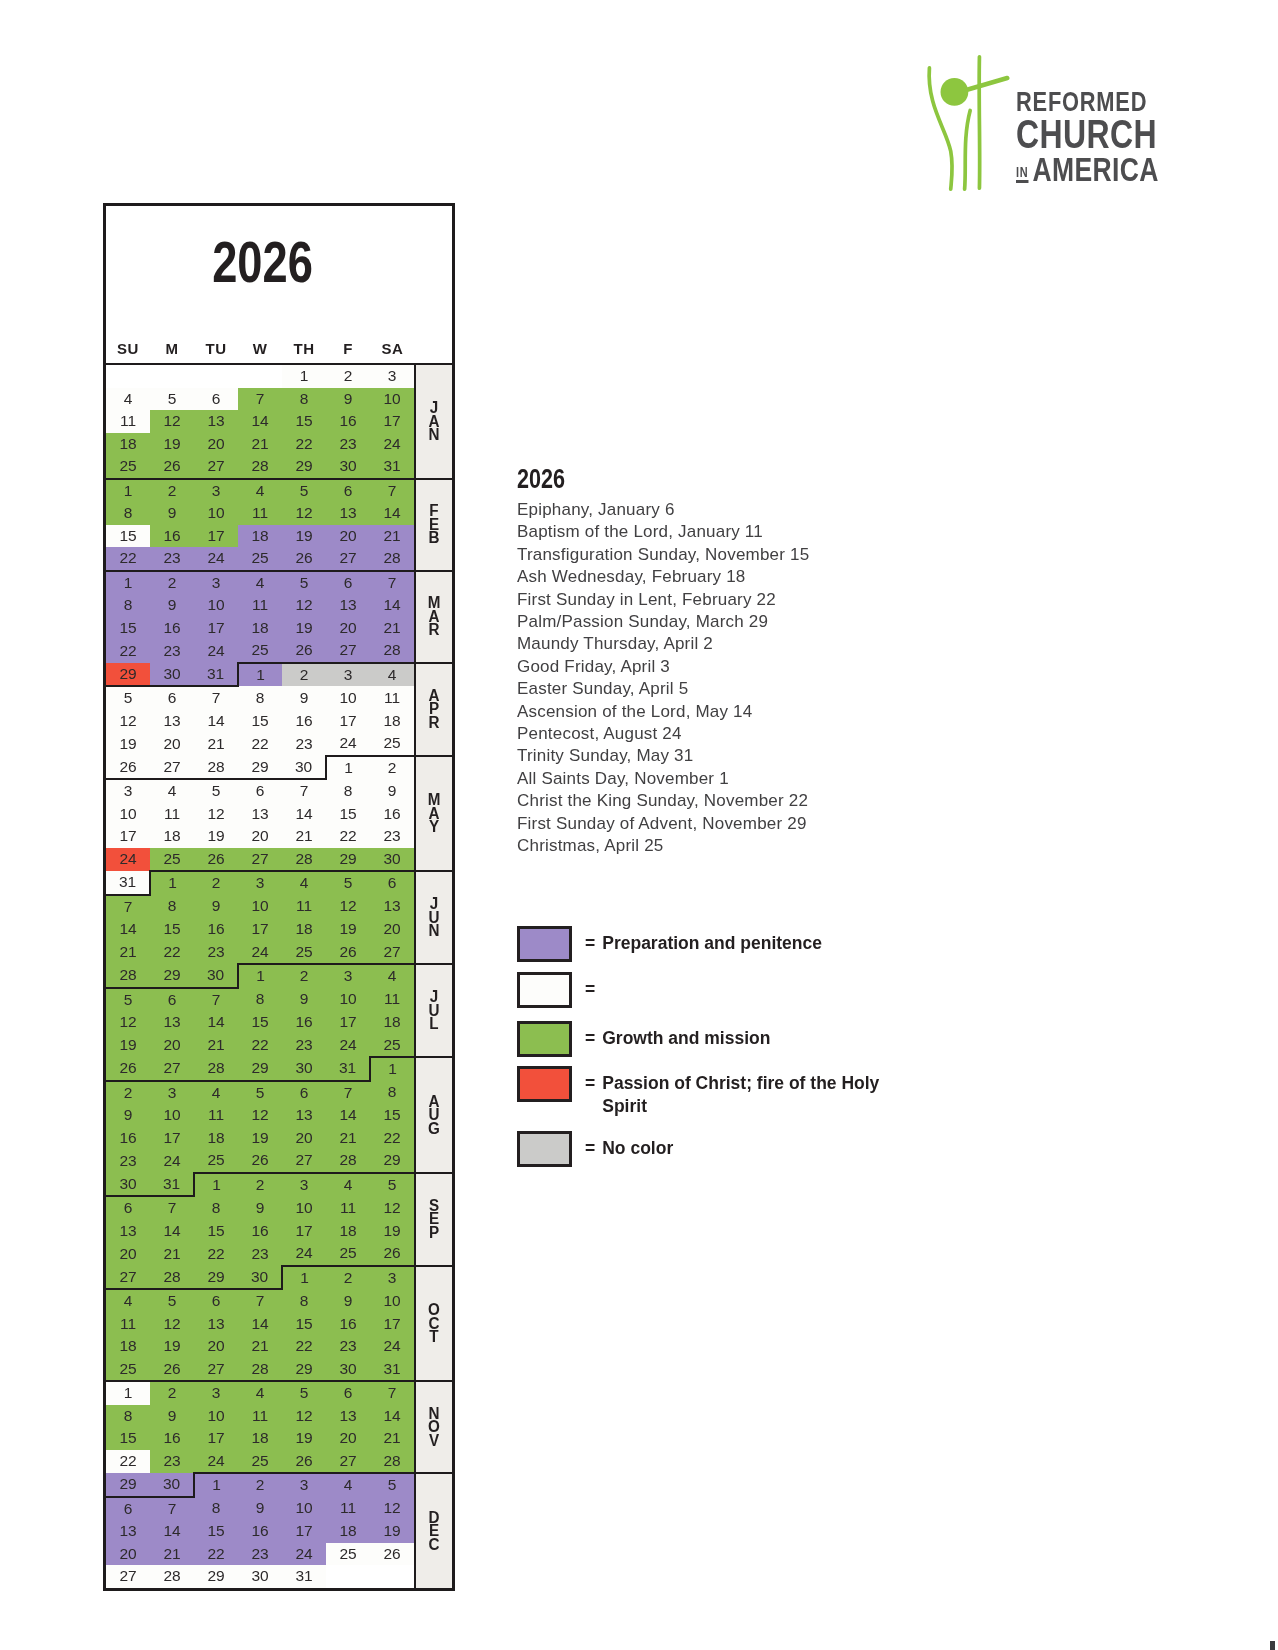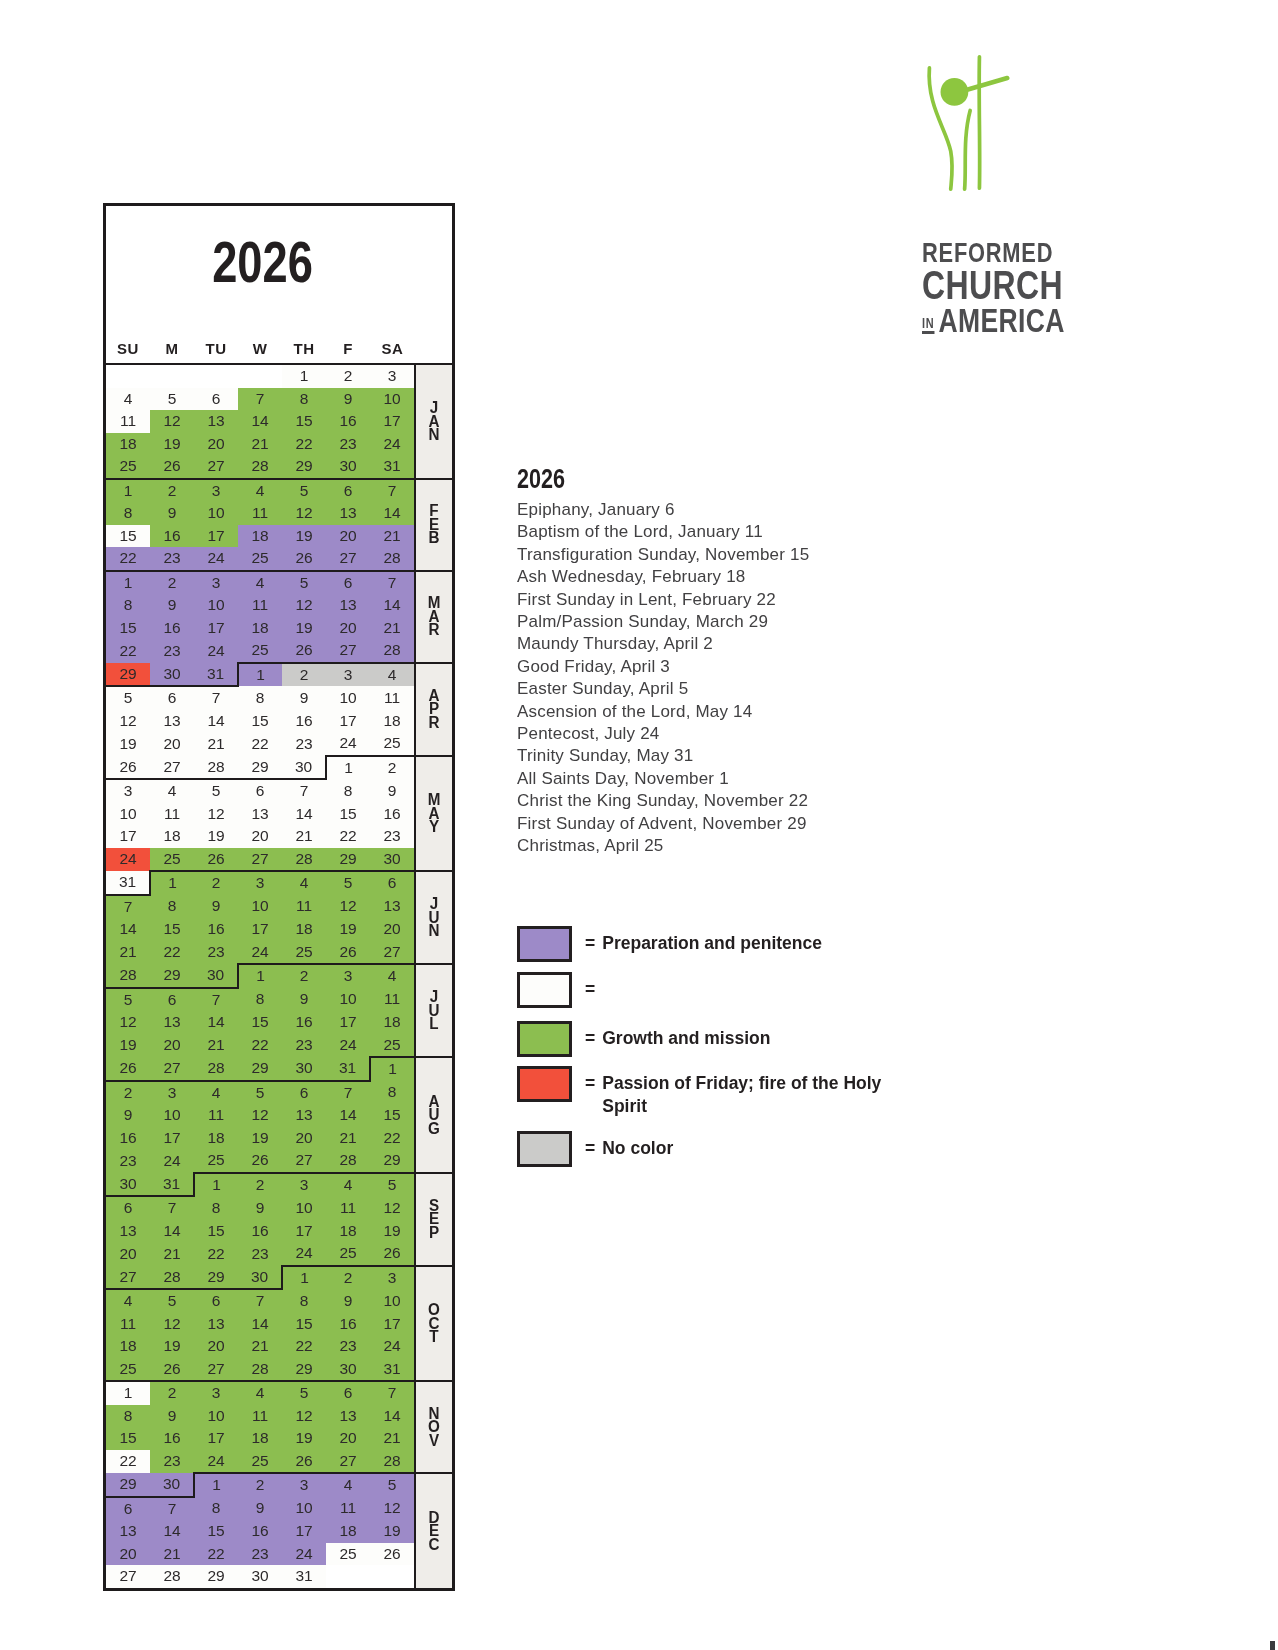--- a/index.html
+++ b/index.html
@@ -11,21 +11,21 @@
   .cond { display: inline-block; transform-origin: 0 50%; white-space: nowrap; }
 
   
   .page-title {
     position: absolute; left: 105px; top: 82px;
     font-size: 47px; font-weight: 700; letter-spacing: -0.5px; color: #231F20;
   }
   .page-title .cond { transform: scaleX(0.72); }
 
   
-  .logo { position: absolute; left: 922px; top: 50px; display: flex; gap: 6px; flex-direction: column; }
+  .logo { position: absolute; left: 922px; top: 50px; display: flex; gap: 6px; }
   .logo-figure { width: 88px; height: 145px; }
   .logo-text { transform: scaleX(0.78); transform-origin: 0 0; padding-top: 38px; color: #4D4D4F; }
   .lt1 { font-size: 28px; font-weight: 700; letter-spacing: 1px; line-height: 28px; }
   .lt2 { font-size: 41px; font-weight: 700; letter-spacing: 0.5px; line-height: 37px; }
   .lt3 { display: flex; align-items: flex-end; gap: 5px; margin-top: 3px; }
   .lt3in { font-size: 14px; font-weight: 700; letter-spacing: 1px; border-bottom: 3px solid #4D4D4F; padding-bottom: 1px; line-height: 14px; }
   .lt3am { font-size: 34px; font-weight: 700; letter-spacing: 0.5px; line-height: 27px; }
 
   
   .calendar { position: absolute; left: 103px; top: 203px; border: 3px solid #1E1B1C; background: #ffffff; }
@@ -699,21 +699,21 @@
       <div class="kd-item">Epiphany, January 6</div>
       <div class="kd-item">Baptism of the Lord, January 11</div>
       <div class="kd-item">Transfiguration Sunday, November 15</div>
       <div class="kd-item">Ash Wednesday, February 18</div>
       <div class="kd-item">First Sunday in Lent, February 22</div>
       <div class="kd-item">Palm/Passion Sunday, March 29</div>
       <div class="kd-item">Maundy Thursday, April 2</div>
       <div class="kd-item">Good Friday, April 3</div>
       <div class="kd-item">Easter Sunday, April 5</div>
       <div class="kd-item">Ascension of the Lord, May 14</div>
-      <div class="kd-item">Pentecost, July 24</div>
+      <div class="kd-item">Pentecost, August 24</div>
       <div class="kd-item">Trinity Sunday, May 31</div>
       <div class="kd-item">All Saints Day, November 1</div>
       <div class="kd-item">Christ the King Sunday, November 22</div>
       <div class="kd-item">First Sunday of Advent, November 29</div>
       <div class="kd-item">Christmas, April 25</div>
     </div>
 
   <div class="legend" id="legend">
       <div class="legend-item" style="margin-bottom: 10px;">
         <div class="swatch" style="background-color: rgb(157, 138, 200);"></div>
@@ -732,21 +732,21 @@
         <div class="swatch" style="background-color: rgb(140, 190, 80);"></div>
         <div class="legend-text">
           <span class="eq">=</span>
           <span class="txt">Growth and mission</span>
         </div>
       </div>
       <div class="legend-item" style="margin-bottom: 14px;">
         <div class="swatch" style="background-color: rgb(242, 80, 59);"></div>
         <div class="legend-text">
           <span class="eq">=</span>
-          <span class="txt">Passion of Friday; fire of the Holy Spirit</span>
+          <span class="txt">Passion of Christ; fire of the Holy Spirit</span>
         </div>
       </div>
       <div class="legend-item" style="margin-bottom: 0px;">
         <div class="swatch" style="background-color: rgb(203, 203, 201);"></div>
         <div class="legend-text">
           <span class="eq">=</span>
           <span class="txt">No color</span>
         </div>
       </div>
     </div>

